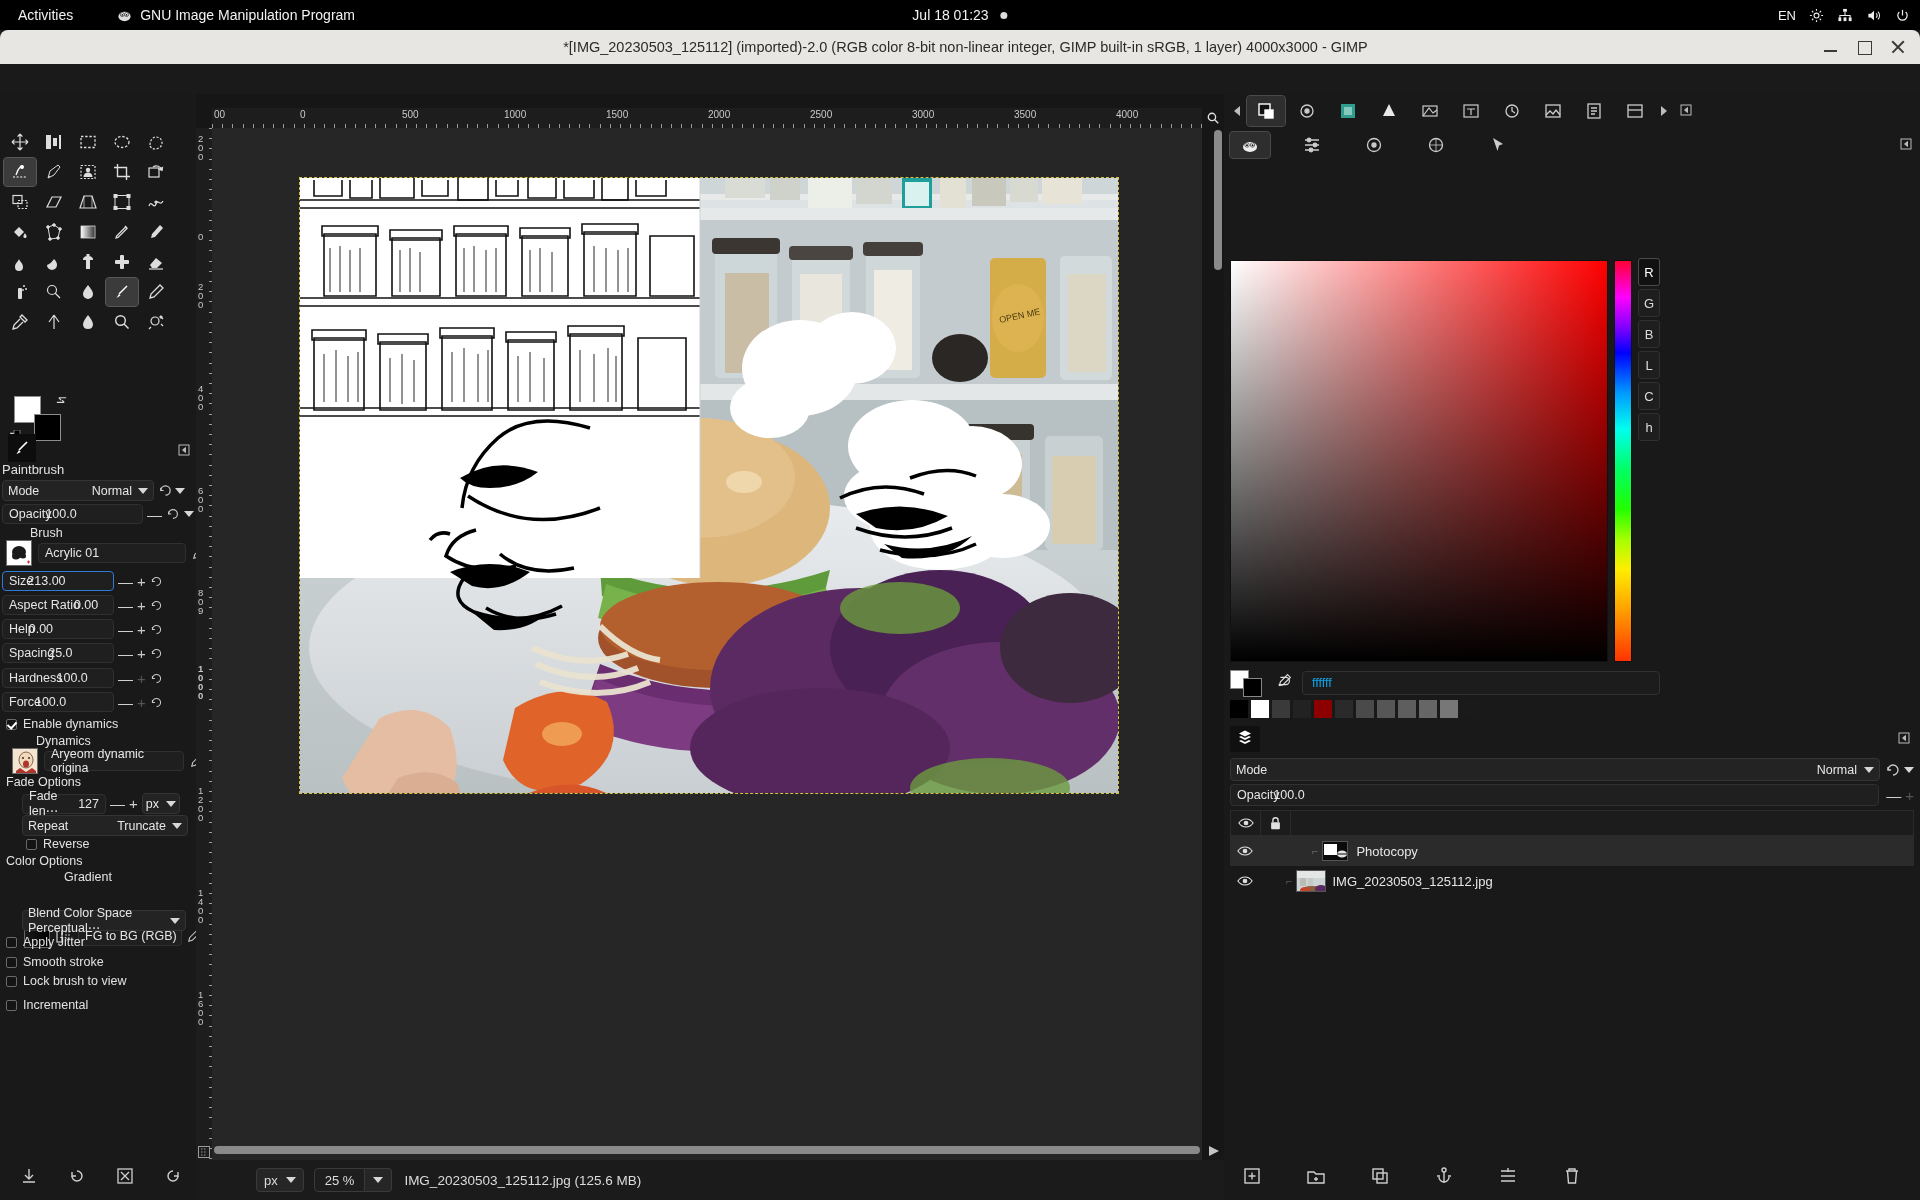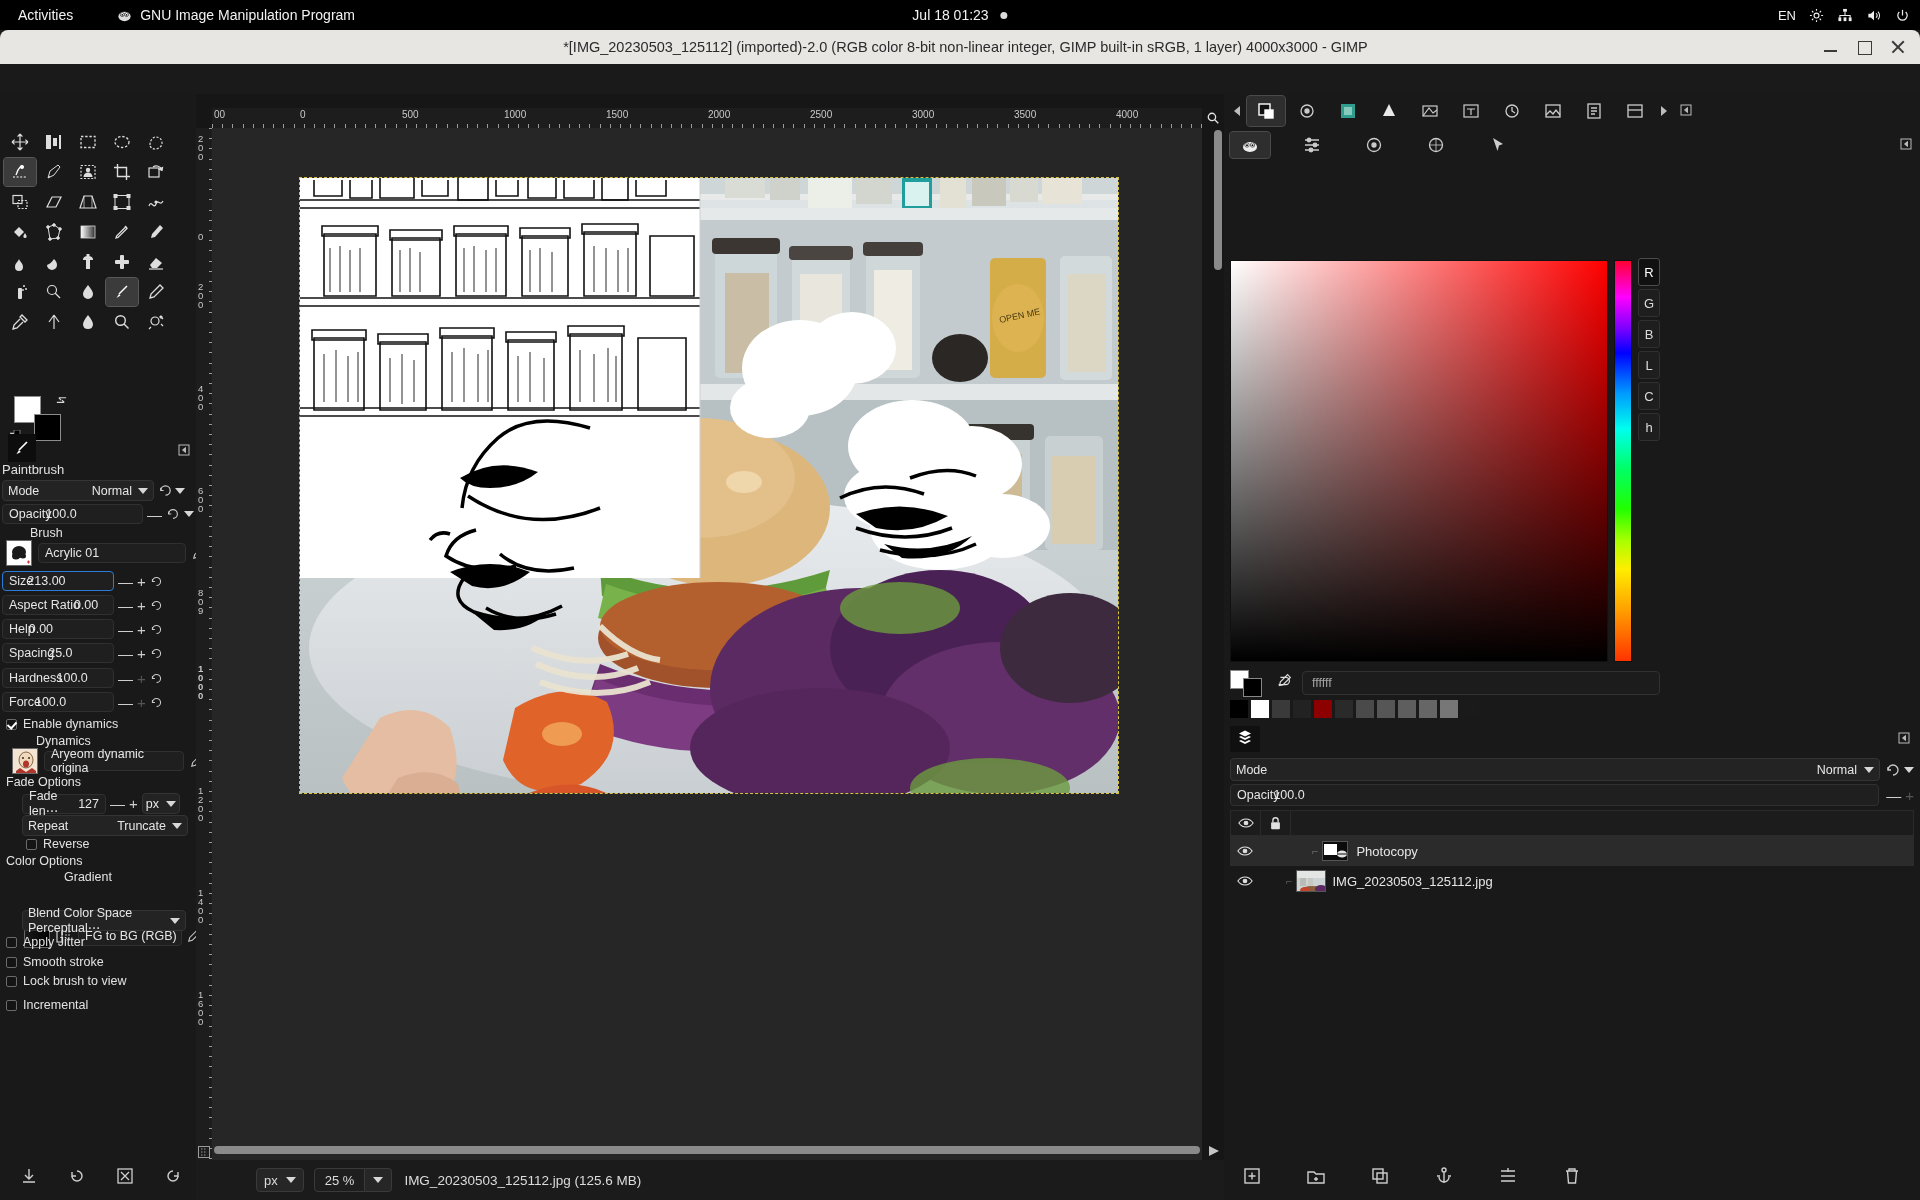--- a/index.html
+++ b/index.html
@@ -196,21 +196,21 @@
       #0099ff 33%, #00ffee 42%, #00ff66 52%, #22ff00 62%, #aaff00 70%, #ffee00 77%, #ffaa00 86%, #ff3300 100%);
     border:1px solid #111;
   }
   .chan-col { position:absolute; top:164px; left:414px; width:22px; display:flex;flex-direction:column;gap:3px;}
   .chan-btn { height:28px; display:flex;align-items:center;justify-content:center; font-size:13px;
               background:#1e1e1e; border:1px solid #303030; border-radius:3px; color:#dcdcdc;}
   .chan-btn.sel { background:#111; border-color:#4c4c4c; color:#fff;}
 
   .hex-row { position:absolute; top:576px; left:6px; width:430px; height:26px; display:flex; align-items:center; gap:9px;}
   .hexfield { flex:1; background:#1c1c1c; border:1px solid #313131; border-radius:4px; height:24px;
-              display:flex;align-items:center;padding-left:9px;font-size:12.5px;color:#a3a3a3;}
+              display:flex;align-items:center;padding-left:9px;font-size:12.5px;color:#0ea5e9;}
   .palette-row { position:absolute; top:606px; left:6px; display:flex; gap:3px; }
   .pal { width:18px; height:18px; }
 
   .layers-head { position:absolute; top:632px; left:6px; width:30px; height:26px;
                  background:#101010; display:flex;align-items:center;justify-content:center; border-radius:2px;}
   .layer-mode-row { position:absolute; top:664px; left:6px; right:6px; display:flex; gap:5px; align-items:center;}
   .layer-op-row { position:absolute; top:690px; left:6px; right:6px; display:flex; gap:7px; align-items:center;}
   .layer-colhdr { position:absolute; top:716px; left:6px; right:6px; height:26px;
                   background:#1c1c1c; border:1px solid #2a2a2a; display:flex; align-items:center;}
   .lh-cell { width:30px; height:24px; display:flex;align-items:center;justify-content:center;

